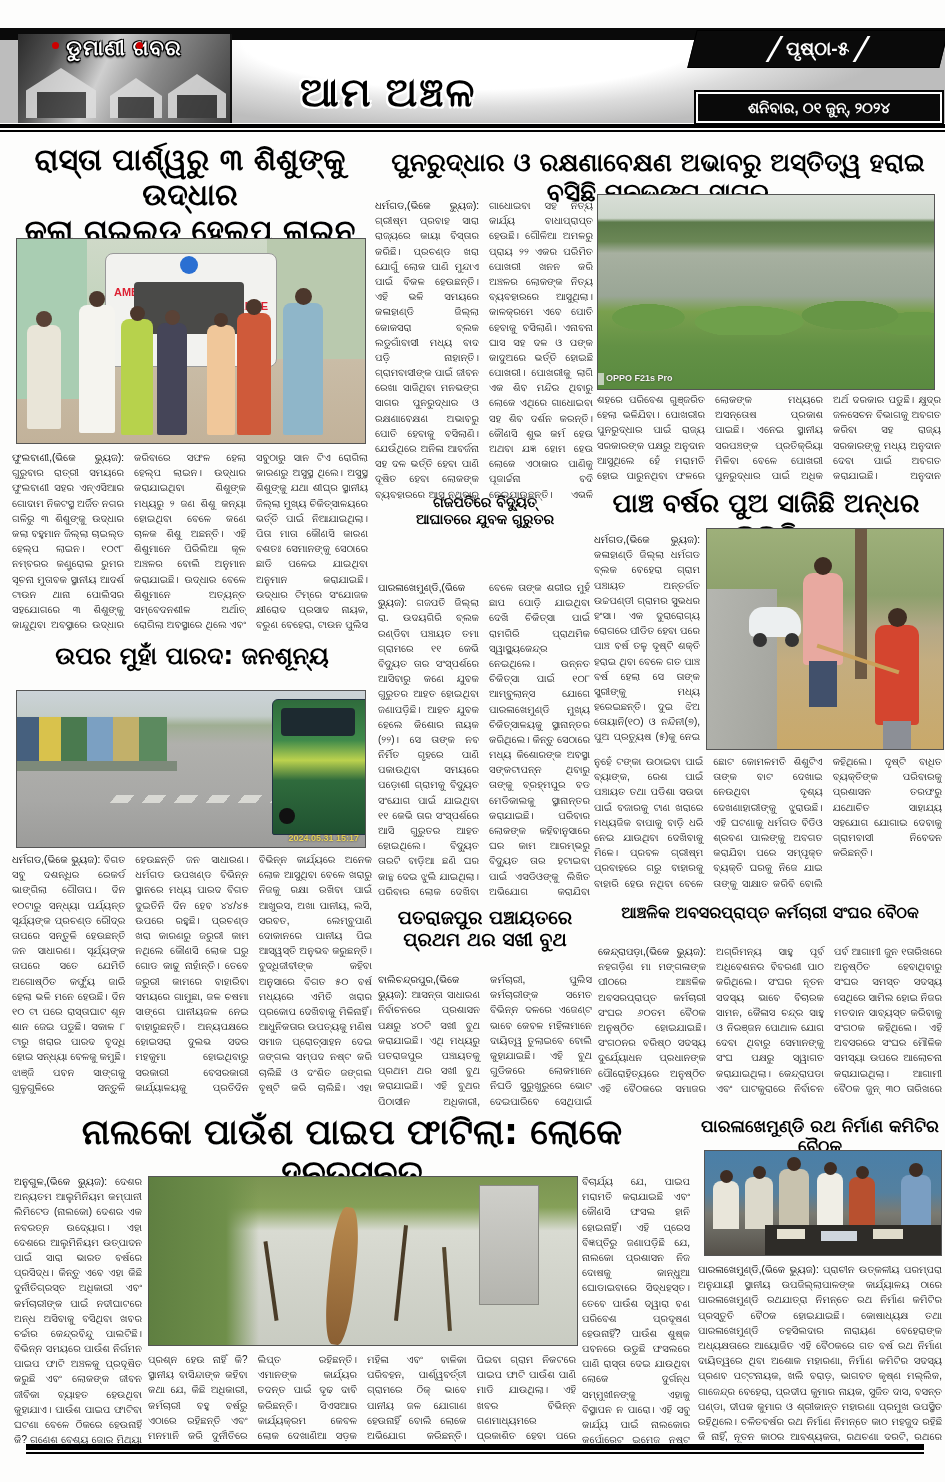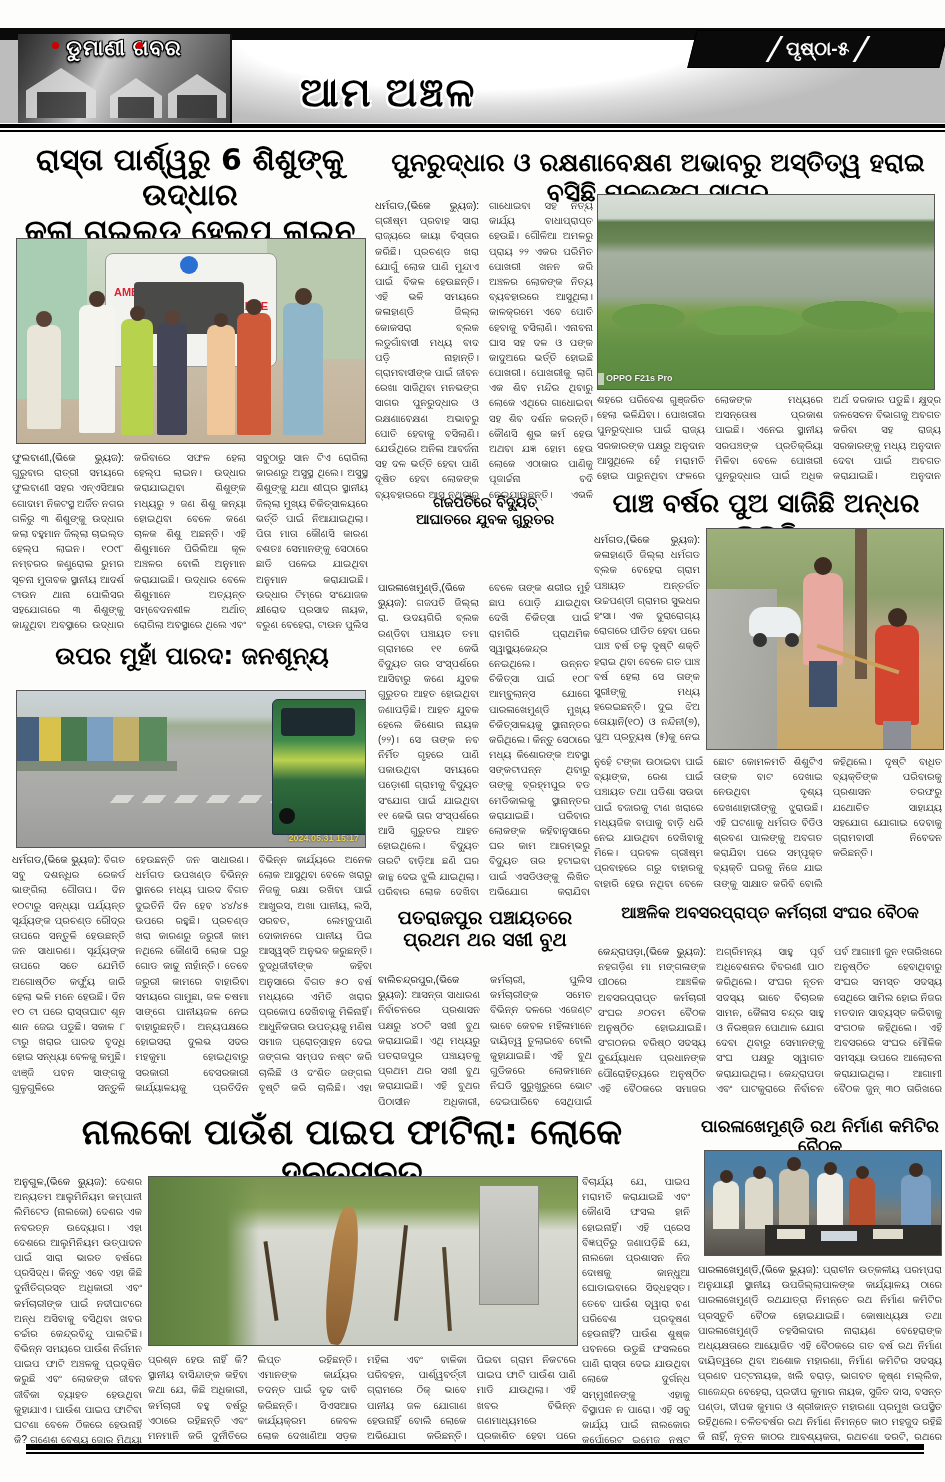--- a/index.html
+++ b/index.html
@@ -62,25 +62,26 @@
       <div class="abs paper-name" style="left:6px;top:2px;width:200px;font-size:21px;text-align:center;">ଡୁମାଣୀ ଖବର</div>
       <span class="red-dot abs" style="left:34px;top:8px;"></span>
       <span class="red-dot abs" style="left:118px;top:8px;"></span>
     </div>
     <div class="abs section-title" style="left:300px;top:30px;width:320px;font-size:40px;text-align:left;">ଆମ ଅଞ୍ଚଳ</div>
     <div class="abs page-label-box" style="left:692px;top:-10px;width:250px;height:36px;display:flex;align-items:center;justify-content:center;">
       <span class="slash"></span>
       <span class="page-label-inner" style="font-size:19px;">ପୃଷ୍ଠା-୫</span>
       <span class="slash"></span>
     </div>
+    <div class="abs date-box" style="left:694px;top:50px;width:246px;height:31px;font-size:15px;">ଶନିବାର, ୦୧ ଜୁନ୍, ୨୦୨୪</div>
   </div>
   <div class="abs dbl-rule" style="left:0;top:124px;width:945px;"></div>
 
   <div class="abs hl" style="left:12px;top:142px;width:356px;font-size:30px;">
-    <div>ରାସ୍ତା ପାର୍ଶ୍ୱରୁ 6 ଶିଶୁଙ୍କୁ ଉଦ୍ଧାର</div>
+    <div>ରାସ୍ତା ପାର୍ଶ୍ୱରୁ ୩ ଶିଶୁଙ୍କୁ ଉଦ୍ଧାର</div>
     <div>କଲା ଚାଇଲ୍ଡ ହେଲପ୍ ଲାଇନ</div>
   </div>
   <div class="abs photo" style="left:16px;top:238px;width:348px;height:204px;background:
       linear-gradient(180deg,#cfd9c8 0%,#c3d4bd 35%,#c9bca6 60%,#c2b29a 100%);">
     <div class="abs" style="left:0;top:0;width:70px;height:160px;background:#a9cdb2;"></div>
     <div class="abs" style="left:250px;top:0;width:98px;height:120px;background:#b9c9ae;"></div>
     <div class="abs" style="left:88px;top:14px;width:170px;height:112px;background:#f2f2ef;border-radius:8px;border:1px solid #999;">
       <div style="position:absolute;left:8px;top:6px;font-size:11px;font-weight:800;color:#d23;margin-top:26px;">AMBU</div>
       <div style="position:absolute;right:8px;top:6px;font-size:11px;font-weight:800;color:#d23;margin-top:40px;">LANCE</div>
       <div style="position:absolute;left:74px;top:2px;width:18px;height:18px;background:#2a6fd2;border-radius:50%;"></div>

